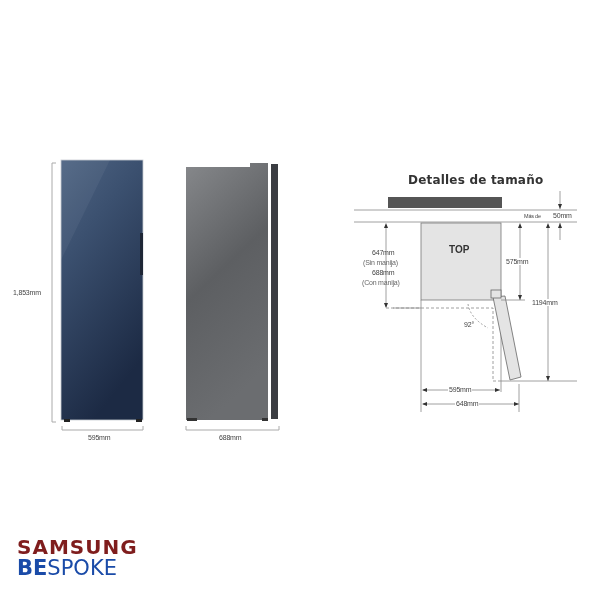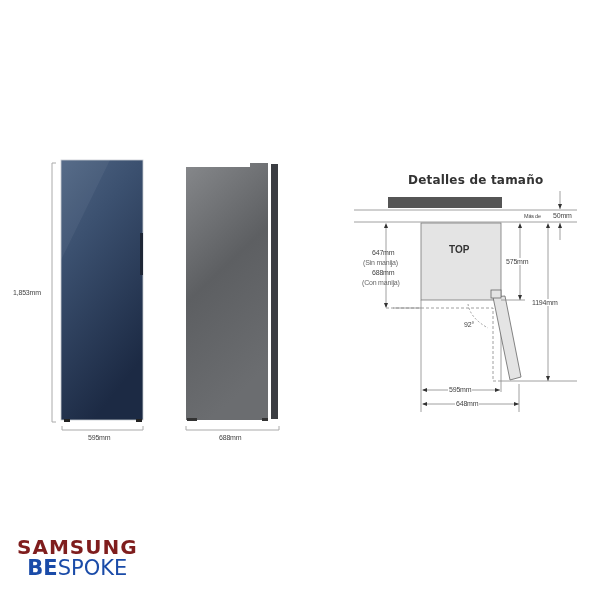--- a/index.html
+++ b/index.html
@@ -1,21 +1,21 @@
 <!DOCTYPE html>
 <html><head>
 <meta charset="utf-8">
 <style>
   html, body { margin:0; padding:0; }
   body { width:600px; height:600px; background:#ffffff; position:relative; overflow:hidden;
          font-family:"Liberation Sans", sans-serif; color:#333; }
   .abs { position:absolute; }
   .dim-label { font-size:7px; color:#444; white-space:nowrap; letter-spacing:-0.2px; }
   .logo-1 { font-family:"DejaVu Sans", sans-serif; font-weight:bold; font-size:20px; color:#7f1d1d; letter-spacing:1px; line-height:20px; }
-  .logo-2 { font-family:"DejaVu Sans", sans-serif; font-size:21px; color:#1a4ba8; line-height:22px; letter-spacing:0px;text-align:center; }
+  .logo-2 { font-family:"DejaVu Sans", sans-serif; font-size:21px; color:#1a4ba8; line-height:22px; letter-spacing:0px; }
   .logo-2 b { font-weight:bold; }
   .title { font-family:"DejaVu Sans", sans-serif; font-size:12px; font-weight:bold; color:#333; white-space:nowrap; letter-spacing:0.2px; }
 </style>
 </head>
 <body>
 
 <div>
   <svg class="abs" style="left:0;top:0" width="600" height="600">
     <defs>
       <linearGradient id="doorGrad" x1="0" y1="0" x2="0.4" y2="1">

